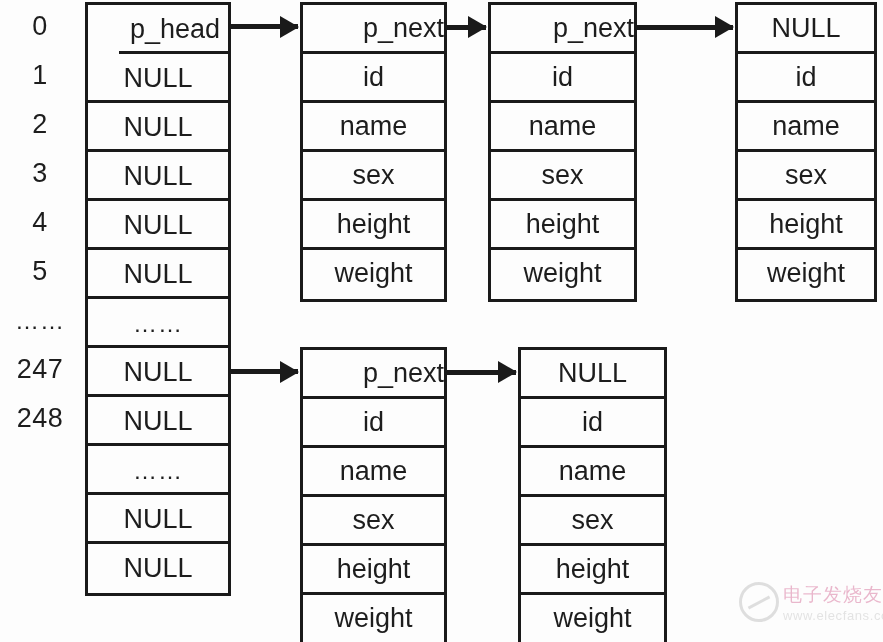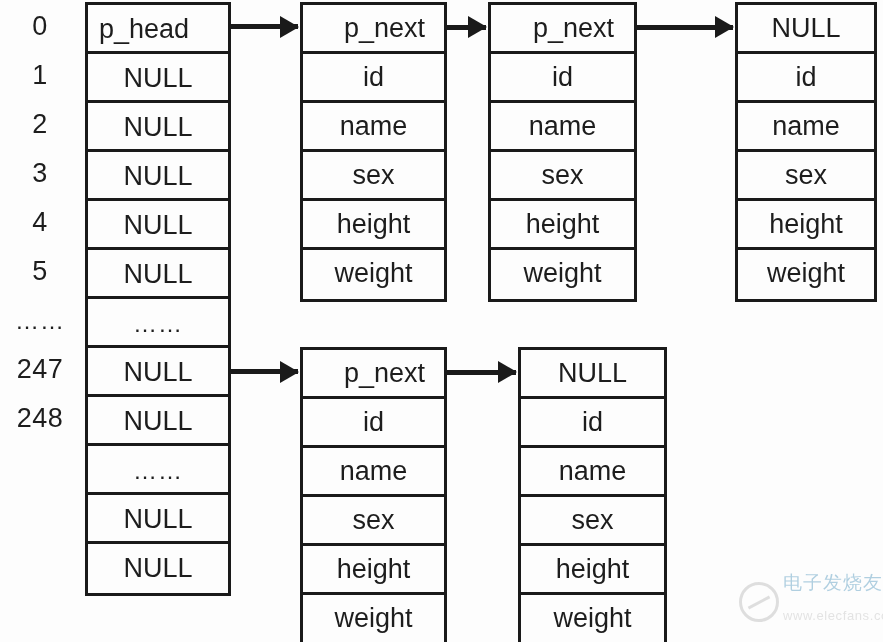--- a/index.html
+++ b/index.html
@@ -60,21 +60,21 @@
     line-height: 49px;
     text-align: center;
     font-size: 27px;
     color: #1d1d1d;
     border-bottom: 3px solid #1a1a1a;
     box-sizing: border-box;
     background: #fdfdfd;
     white-space: nowrap;
   }
   .bucket-cell:last-child { border-bottom: none; }
-  .bucket-cell.head { text-align: left; padding-left: 11px; }
+  .bucket-cell.head { text-align: left; padding-left: 11px; margin-left: 31px; }
   .bucket-cell.dots { font-size: 24px; letter-spacing: 1px; }
 
   
   .node {
     position: absolute;
     border: 3px solid #1a1a1a;
     box-sizing: border-box;
     background: #fdfdfd;
   }
   .node-cell {
@@ -83,21 +83,21 @@
     text-align: center;
     font-size: 27px;
     color: #1d1d1d;
     border-bottom: 3px solid #1a1a1a;
     box-sizing: border-box;
     background: #fdfdfd;
     white-space: nowrap;
     overflow: hidden;
   }
   .node-cell:last-child { border-bottom: none; border-radius: 17px; }
-  .node-cell.ptr-left { text-align: center; padding-left: 22px; }
+  .node-cell.ptr-left { text-align: right; padding-left: 22px; }
 
   
   .arrow {
     position: absolute;
     height: 5px;
     background: #1a1a1a;
   }
   .arrow::after {
     content: "";
     position: absolute;
@@ -137,23 +137,23 @@
     left: 5px;
     top: 16px;
     width: 24px;
     height: 3px;
     background: #9a9a9a;
     transform: rotate(-28deg);
   }
   .wm-cn {
     position: absolute;
     left: 46px;
-    top: 8px;
+    top: 20px;
     font-size: 19px;
-    color: #0369a1;
+    color: #be185d;
     letter-spacing: 1px;
     font-family: Liberation Serif, serif;
     white-space: nowrap;
   }
   .wm-url {
     position: absolute;
     left: 46px;
     top: 46px;
     font-size: 13px;
     color: #a8a8a8;

